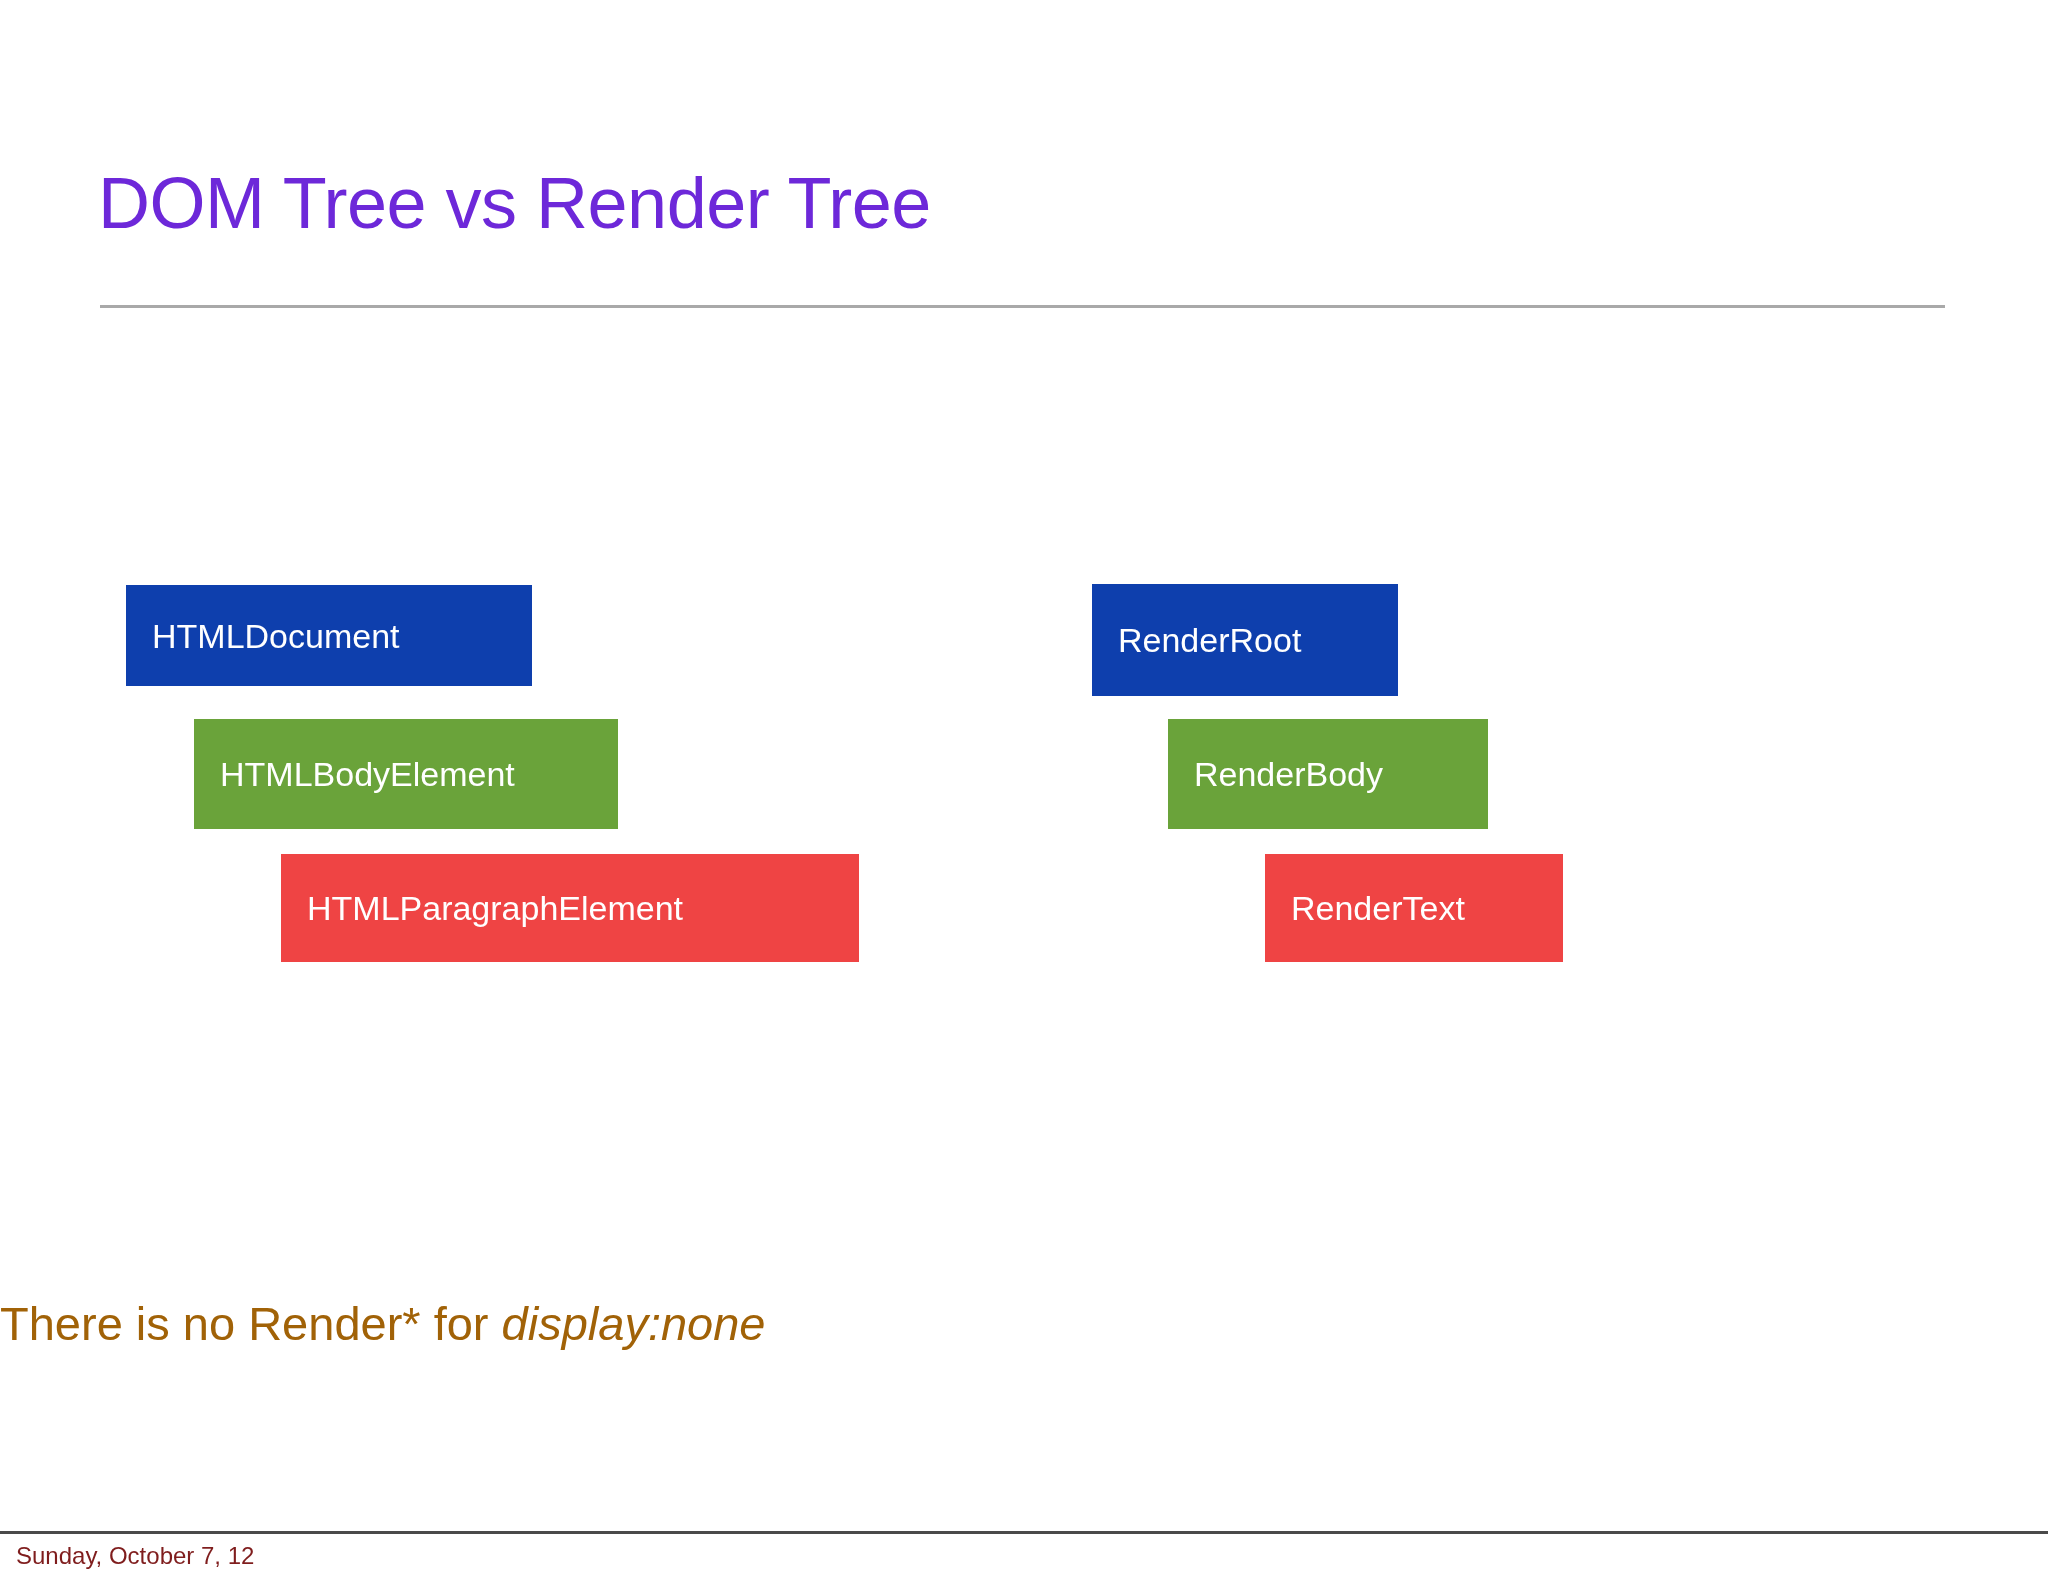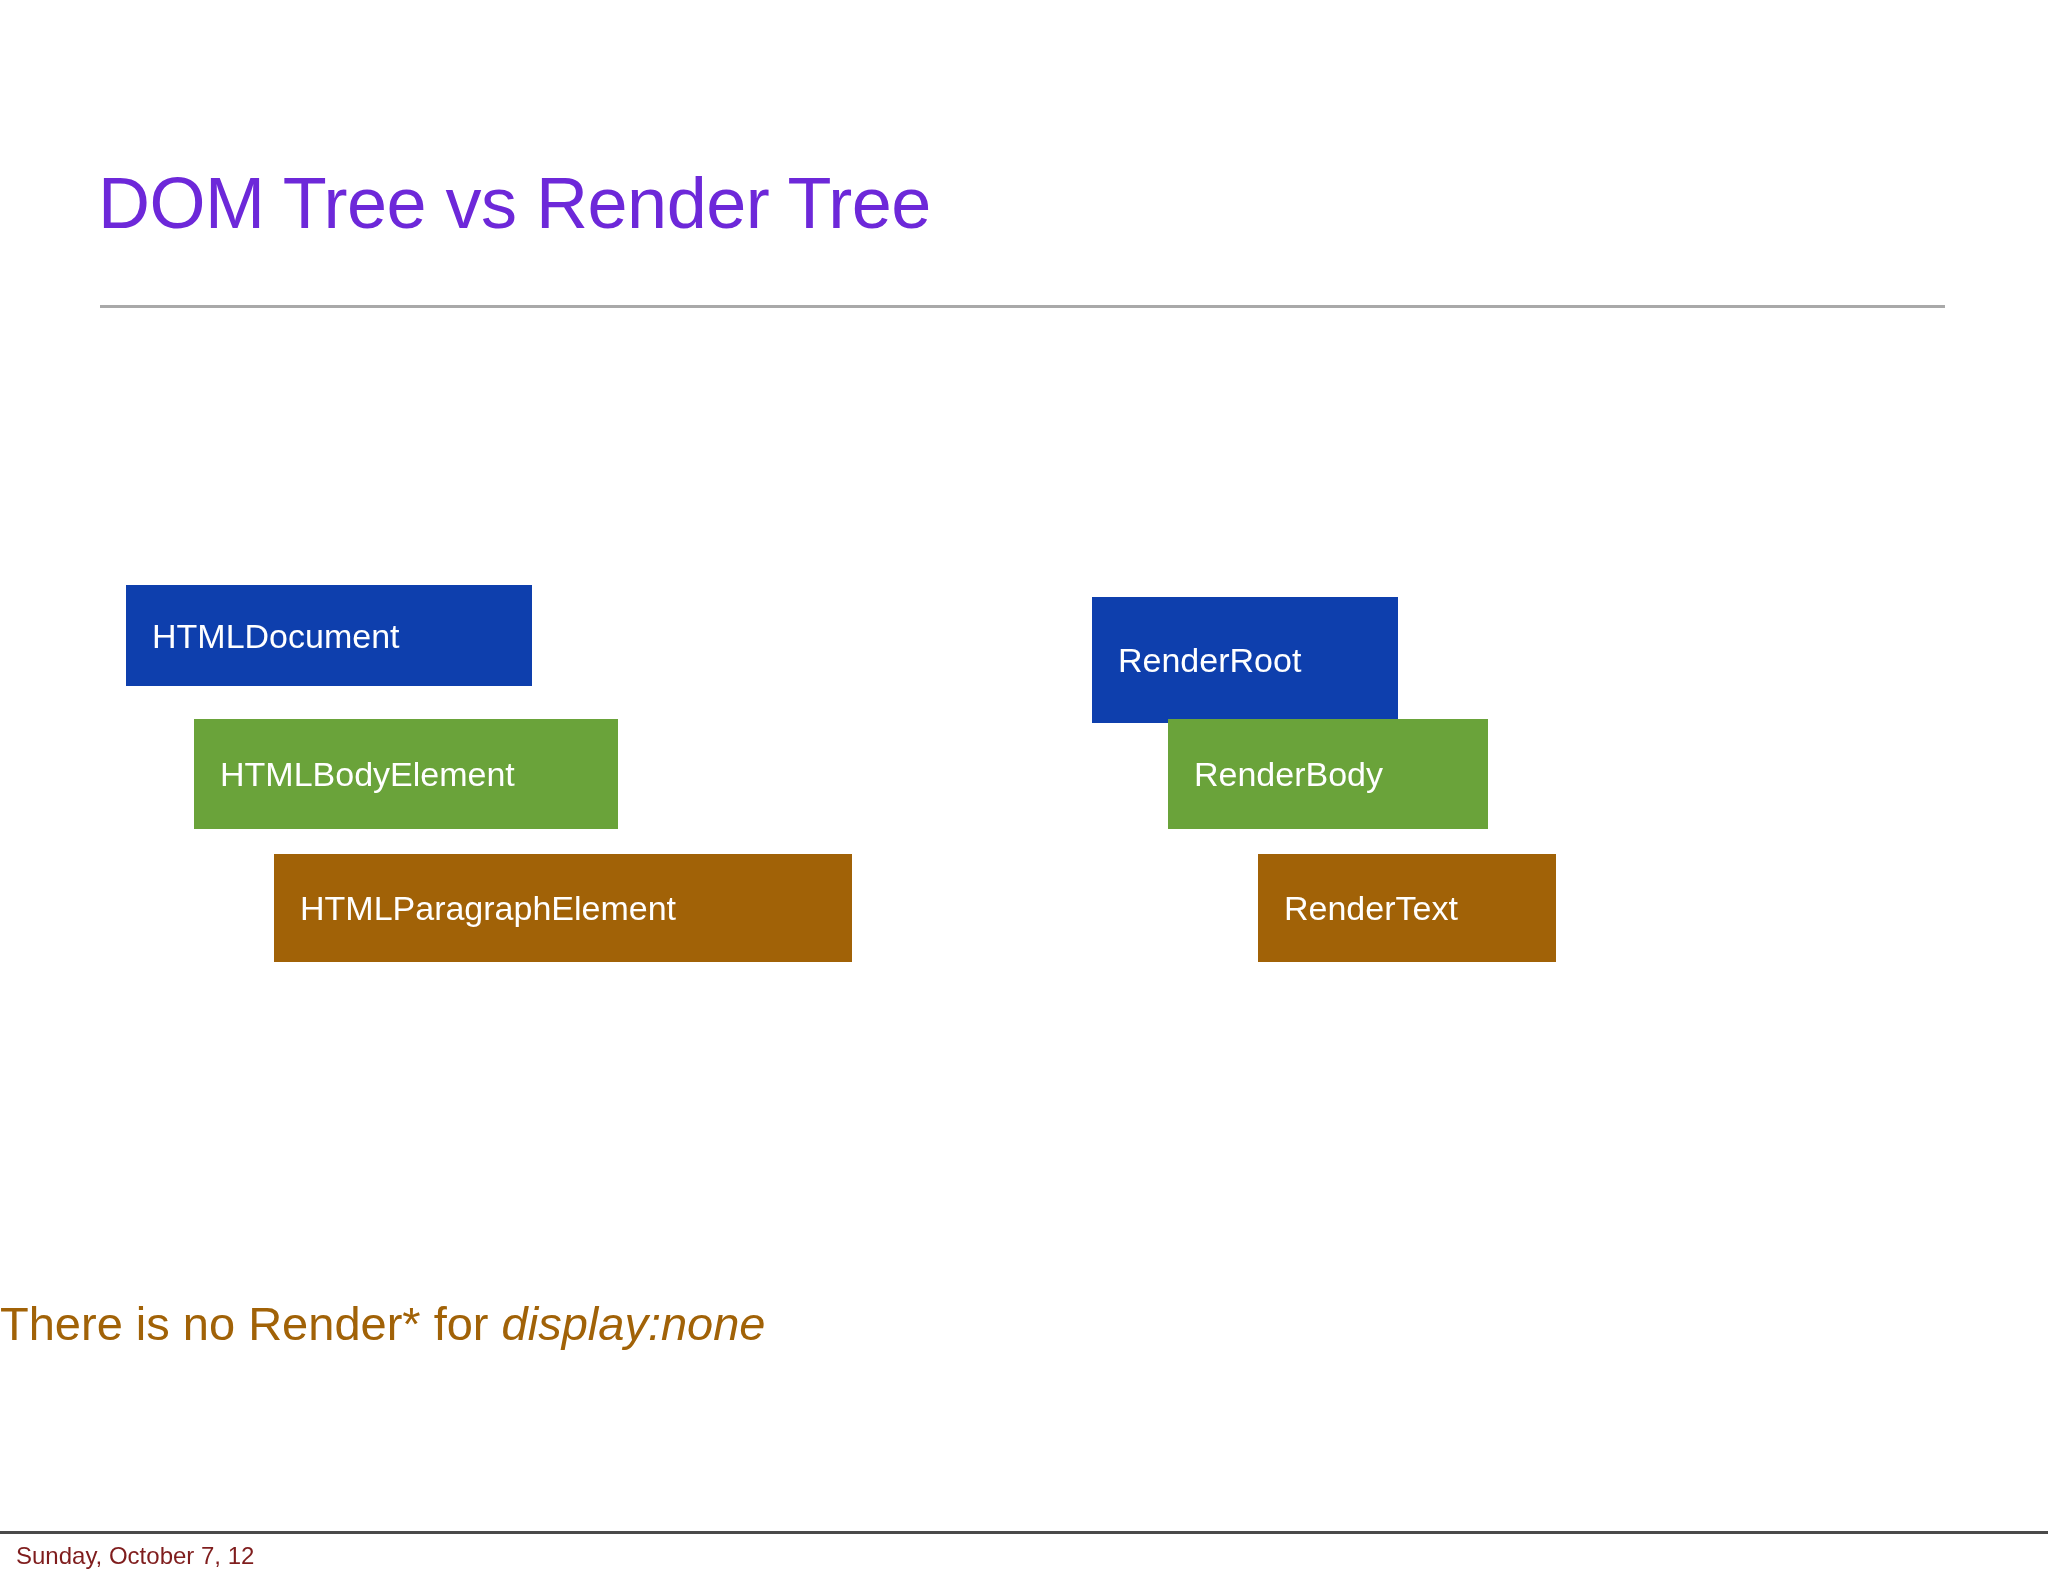--- a/index.html
+++ b/index.html
@@ -54,29 +54,29 @@
     color: #ffffff;
     font-weight: 400;
     font-size: 34px;
     line-height: 1;
     padding-left: 26px;
     box-sizing: border-box;
     white-space: nowrap;
   }
   .node-blue   { background: #0e3fad; }
   .node-green  { background: #6aa33a; }
-  .node-purple { background: #a16207; }
+  .node-purple { background: #ef4444; margin-left: 7px; }
 
   
   #node-htmldocument        { left: 126px;  top: 585px; width: 406px; height: 101px; }
   #node-htmlbodyelement     { left: 194px;  top: 719px; width: 424px; height: 110px; }
   #node-htmlparagraphelement{ left: 274px;  top: 854px; width: 578px; height: 108px; }
 
   
-  #node-renderroot { left: 1092px; top: 597px; width: 306px; height: 126px; }
+  #node-renderroot { left: 1092px; top: 584px; width: 306px; height: 112px; }
   #node-renderbody { left: 1168px; top: 719px; width: 320px; height: 110px; }
   #node-rendertext { left: 1258px; top: 854px; width: 298px; height: 108px; }
 
   
   .caption {
     position: absolute;
     left: 0;
     top: 1296px;
     width: 1800px;
     font-size: 47px;

